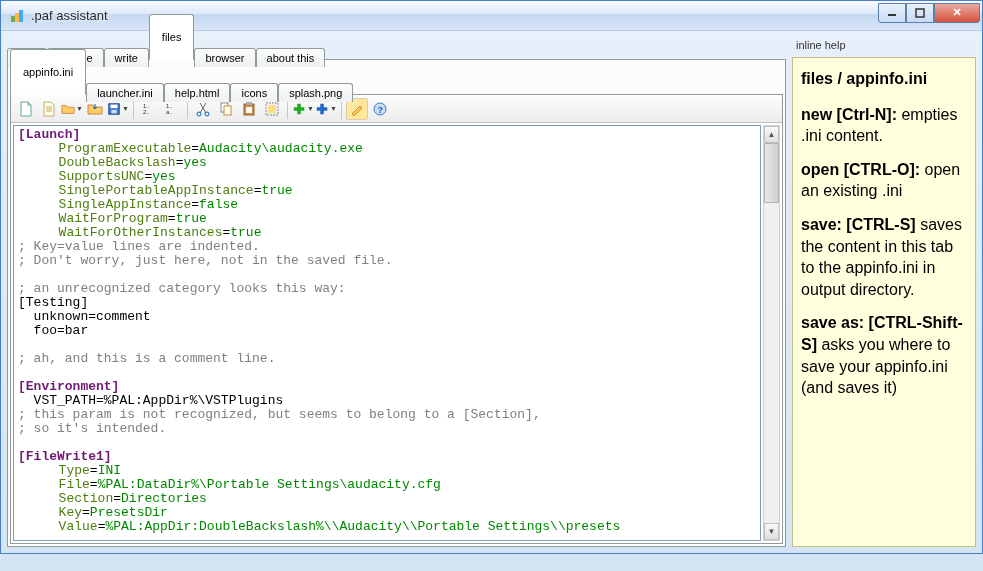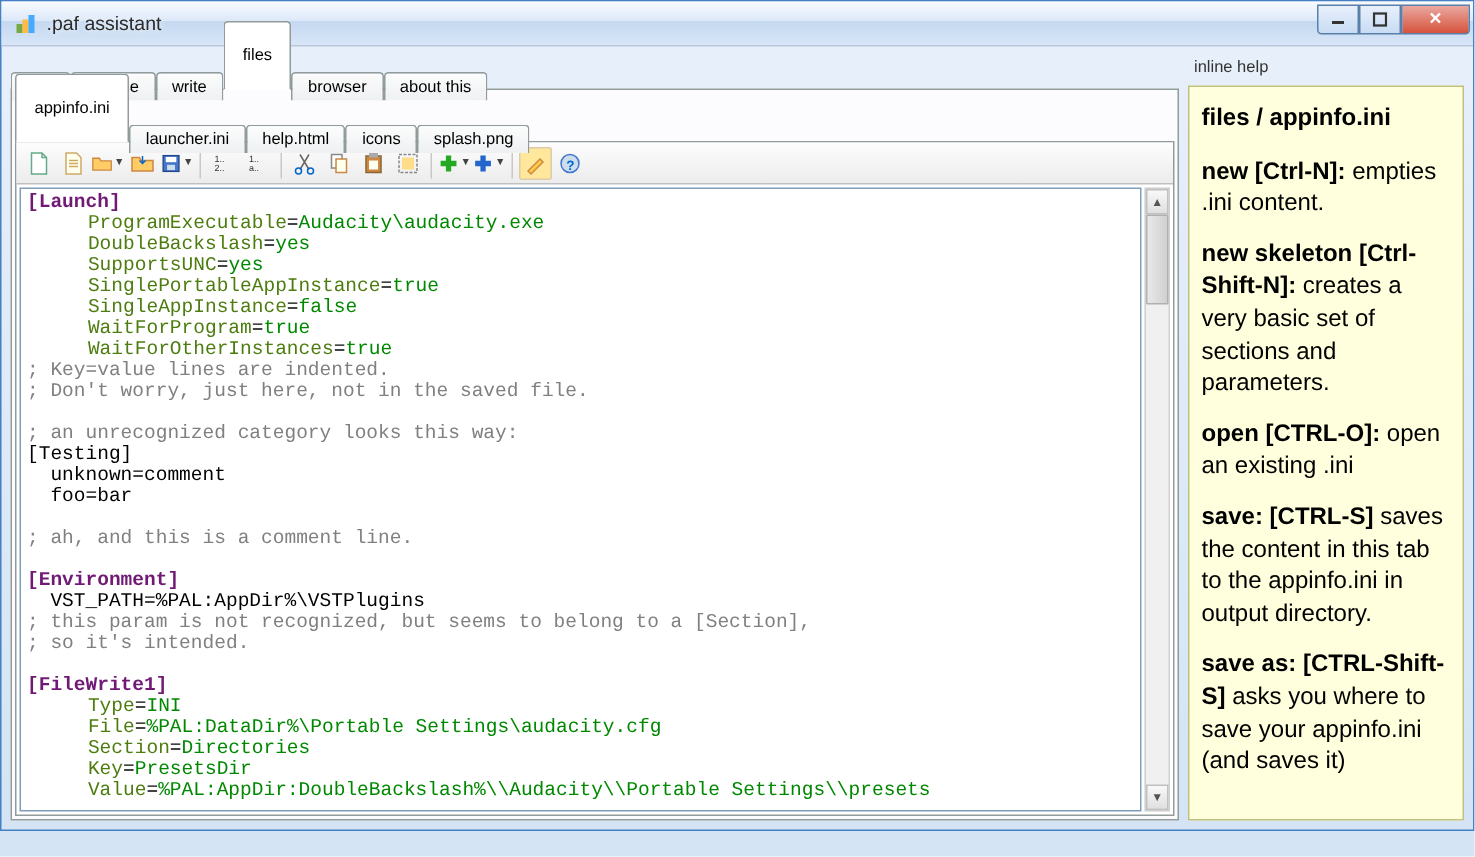--- a/index.html
+++ b/index.html
@@ -385,21 +385,20 @@
         </div>
       </div>
     </div>
 
     <div class="help-panel">
       <div class="help-head">inline help</div>
       <div class="help-body">
         <div class="h-title">files / appinfo.ini</div>
         <div id="help-items">
             <p><b>new [Ctrl-N]:</b> empties .ini content.</p>
-            <p><b>new skeleton [Ctrl-Shift-N]:</b> creates a very basic set of sections and parameters.</p>
             <p><b>open [CTRL-O]:</b> open an existing .ini</p>
             <p><b>save: [CTRL-S]</b> saves the content in this tab to the appinfo.ini in output directory.</p>
             <p><b>save as: [CTRL-Shift-S]</b> asks you where to save your appinfo.ini (and saves it)</p>
           </div>
       </div>
     </div>
   </div>
 </div>
 
 </body></html>

